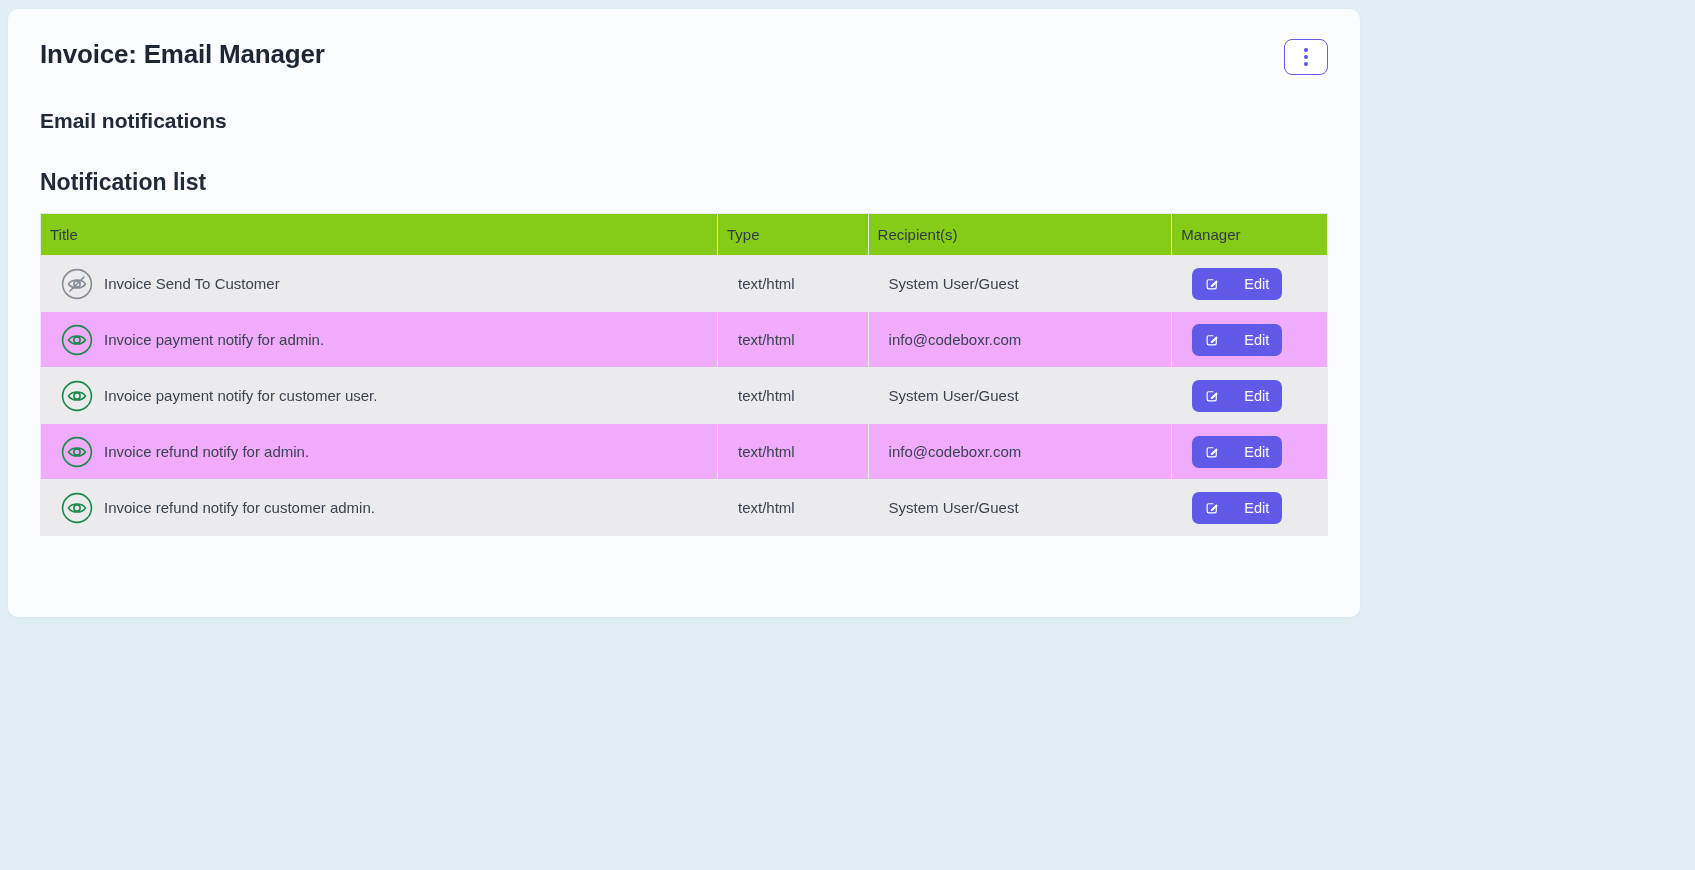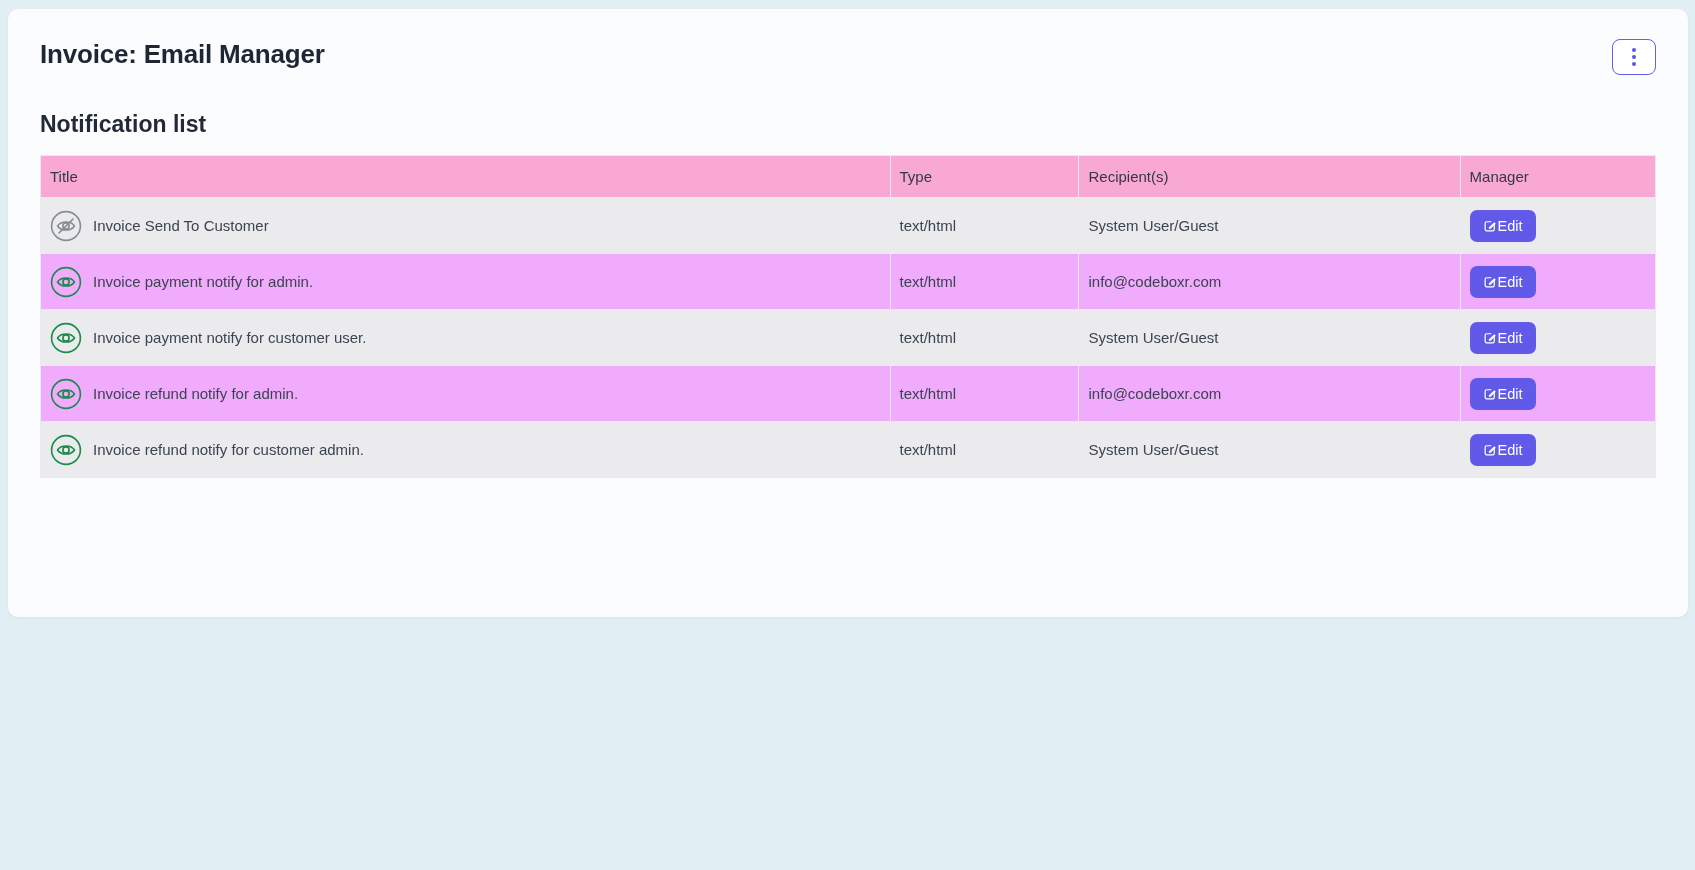--- a/index.html
+++ b/index.html
@@ -6,21 +6,21 @@
   html, body { width: 1695px; height: 870px; }
   body {
     background: #e1eff5;
     font-family: "Liberation Sans", sans-serif;
     color: #2b3442;
     position: relative;
   }
   .card {
     position: absolute;
     left: 8px; top: 9px;
-    width: 1680px; height: 608px;
+    width: 1352px; height: 608px;
     background: #fbfcfd;
     border-radius: 10px;
     box-shadow: 0 1px 3px rgba(20,40,60,0.05);
     padding: 30px 32px;
   }
   .card-header {
     display: flex;
     justify-content: space-between;
     align-items: flex-start;
   }
@@ -73,42 +73,42 @@
   .notif-table th, .notif-table td {
     border: 1px solid #e8eaee;
     text-align: left;
     vertical-align: middle;
   }
   .notif-table th {
     font-weight: 400;
     font-size: 15px;
     color: #313a48;
     padding: 12px 9px;
-    background: #f9a8d4;
+    background: #84cc16;
   }
   .notif-table td {
     font-size: 15px;
     color: #3c4450;
-    padding: 10px 9px;
+    padding: 10px 20px;
     height: 56px;
   }
   tr.row-odd td { background: #ebebed; }
   tr.row-even td { background: #f0abfc; }
   .title-cell-inner {
     display: flex;
     align-items: center;
     gap: 11px;
   }
   .eye-wrap { display: inline-flex; flex: none; }
   .eye-on  { color: #1b8a4b; }
   .eye-off { color: #868d96; }
   .edit-btn {
     display: inline-flex;
     align-items: center;
-    gap: 0;
+    gap: 24px;
     background: #6159e8;
     color: #ffffff;
     border: none;
     border-radius: 7px;
     font-family: "Liberation Sans", sans-serif;
     font-size: 14.5px;
     padding: 8px 13px;
     cursor: pointer;
   }
 </style>
@@ -119,20 +119,21 @@
 
   <div class="card-header">
     <h1 class="page-title">Invoice: Email Manager</h1>
     <button class="kebab-btn">
       <span class="dot"></span>
       <span class="dot"></span>
       <span class="dot"></span>
     </button>
   </div>
 
+  <h2 class="section-heading">Email notifications</h2>
 
   <h3 class="list-heading">Notification list</h3>
 
   <table class="notif-table">
     <colgroup>
       <col style="width:52.6%">
       <col style="width:11.7%">
       <col style="width:23.6%">
       <col style="width:12.1%">
     </colgroup>

